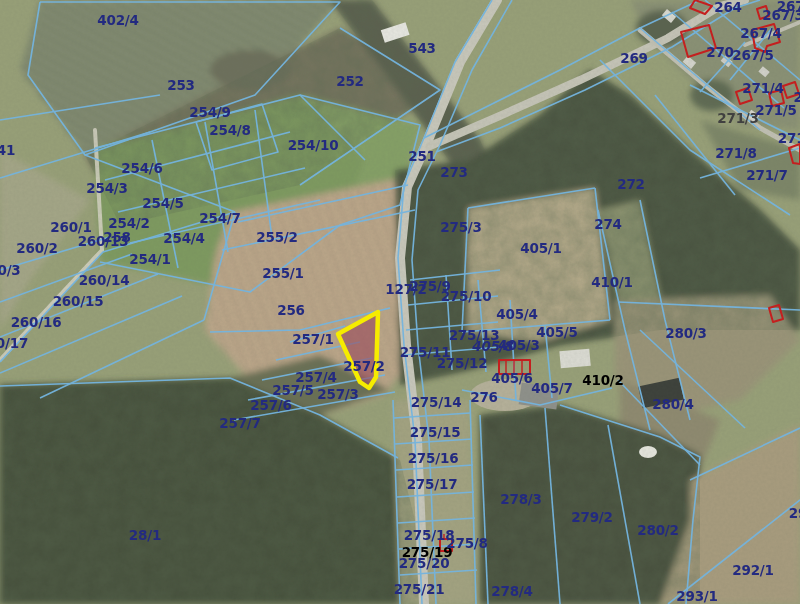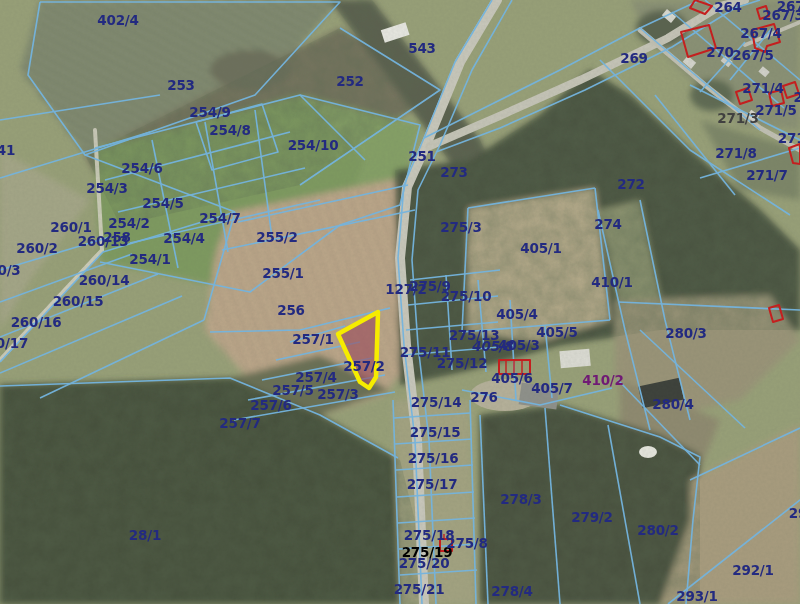--- a/index.html
+++ b/index.html
@@ -264,21 +264,21 @@
       <span class="plabel" style="left: 240px; top: 423px; color: rgb(35, 42, 128);">257/7</span>
       <span class="plabel" style="left: 474px; top: 335px; color: rgb(35, 42, 128);">275/13</span>
       <span class="plabel" style="left: 493px; top: 346px; color: rgb(35, 42, 128); font-style: italic;">405/8</span>
       <span class="plabel" style="left: 519px; top: 345px; color: rgb(35, 42, 128);">405/3</span>
       <span class="plabel" style="left: 517px; top: 314px; color: rgb(35, 42, 128);">405/4</span>
       <span class="plabel" style="left: 557px; top: 332px; color: rgb(35, 42, 128);">405/5</span>
       <span class="plabel" style="left: 425px; top: 352px; color: rgb(35, 42, 128);">275/11</span>
       <span class="plabel" style="left: 462px; top: 363px; color: rgb(35, 42, 128);">275/12</span>
       <span class="plabel" style="left: 512px; top: 378px; color: rgb(35, 42, 128);">405/6</span>
       <span class="plabel" style="left: 552px; top: 388px; color: rgb(35, 42, 128);">405/7</span>
-      <span class="plabel" style="left: 603px; top: 380px; color: #701a75;">410/2</span>
+      <span class="plabel" style="left: 603px; top: 380px; color: #000000;">410/2</span>
       <span class="plabel" style="left: 484px; top: 397px; color: rgb(35, 42, 128);">276</span>
       <span class="plabel" style="left: 686px; top: 333px; color: rgb(35, 42, 128);">280/3</span>
       <span class="plabel" style="left: 673px; top: 404px; color: rgb(35, 42, 128);">280/4</span>
       <span class="plabel" style="left: 436px; top: 402px; color: rgb(35, 42, 128);">275/14</span>
       <span class="plabel" style="left: 435px; top: 432px; color: rgb(35, 42, 128);">275/15</span>
       <span class="plabel" style="left: 433px; top: 458px; color: rgb(35, 42, 128);">275/16</span>
       <span class="plabel" style="left: 432px; top: 484px; color: rgb(35, 42, 128);">275/17</span>
       <span class="plabel" style="left: 429px; top: 535px; color: rgb(35, 42, 128);">275/18</span>
       <span class="plabel" style="left: 427px; top: 537px; color: #000000; margin-top: 15px;">275/19</span>
       <span class="plabel" style="left: 467px; top: 543px; color: rgb(35, 42, 128);">275/8</span>

